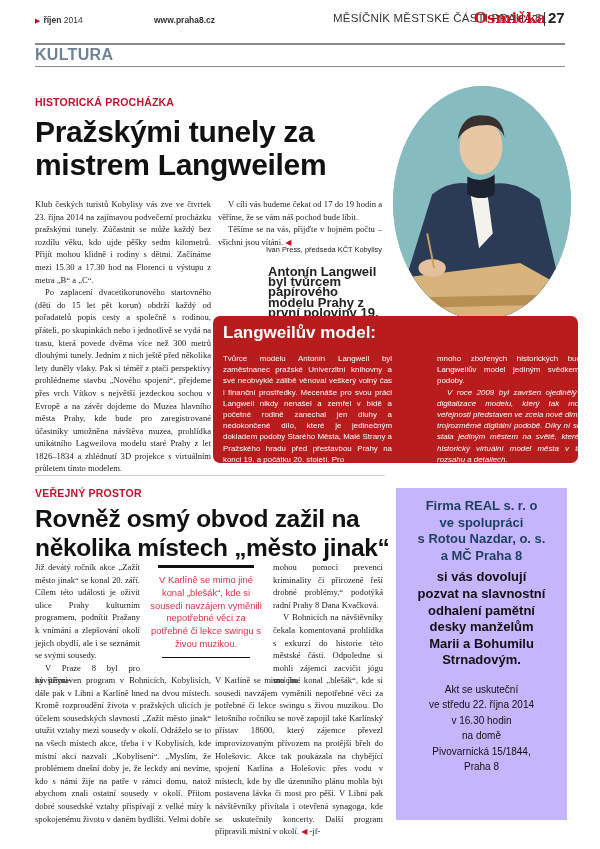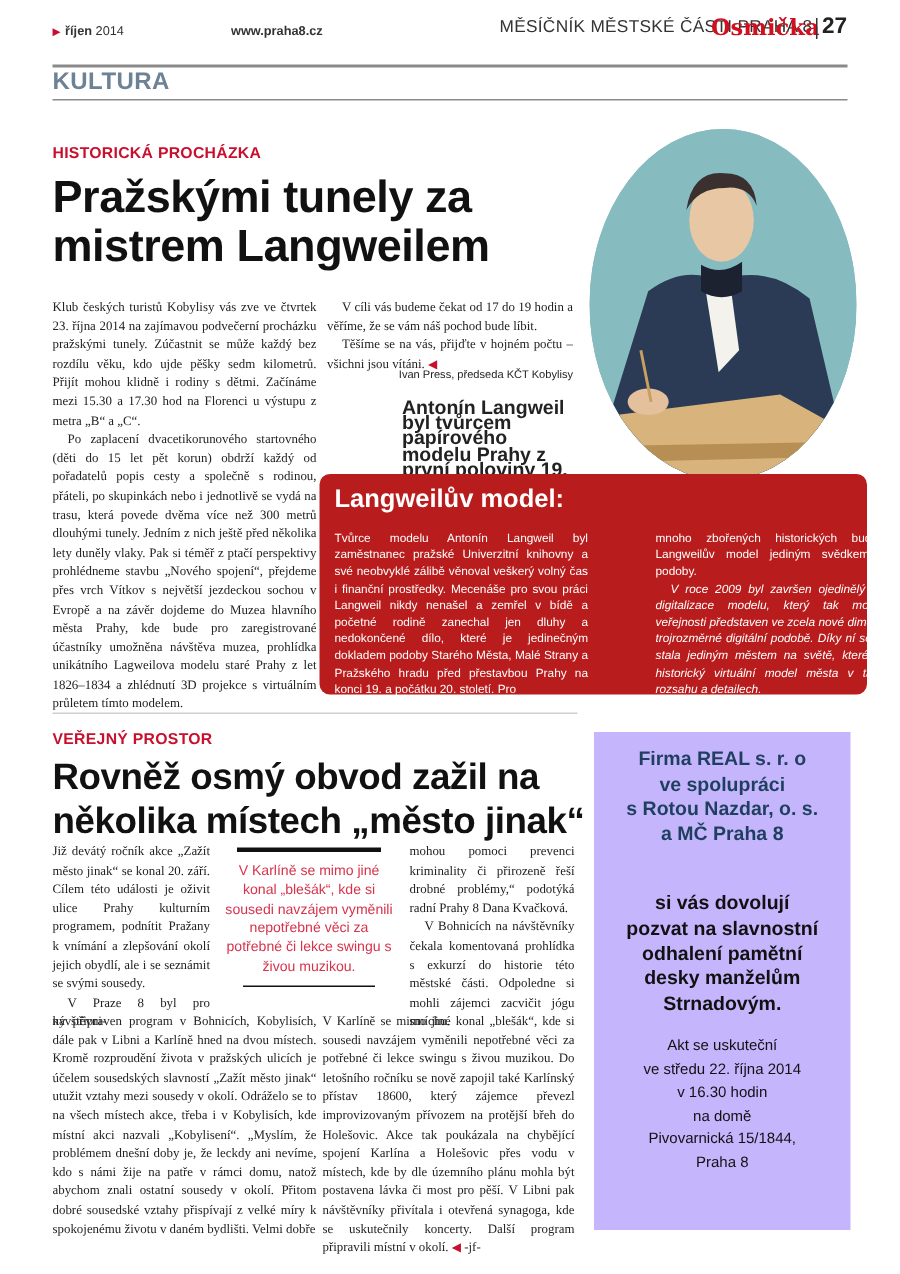--- a/index.html
+++ b/index.html
@@ -54,21 +54,21 @@
   #a2-col2-wide { left: 215px; top: 674px; width: 168px; }
 
   #pullquote { left: 150px; top: 565px; width: 112px; }
   #pullquote .bar { height: 3px; background: #111; margin: 0 8px 6px; }
   #pullquote .bar2 { height: 1px; background: #111; margin: 6px 12px 0; }
   #pullquote .txt { font-family: "Liberation Sans", sans-serif; color: #d6334a; font-size: 9.4px; line-height: 12.8px; text-align: center; }
 
   
   #invite { left: 396px; top: 488px; width: 171px; height: 332px; background: #c4b5fd; text-align: center; padding-top: 10px; }
   #invite .lead { font-family: "Liberation Sans", sans-serif; font-weight: bold; color: #1f3f5e; font-size: 13px; line-height: 16.6px; }
-  #invite .main { font-family: "Liberation Sans", sans-serif; font-weight: bold; color: #111; font-size: 13px; line-height: 16.6px; margin-top: 30px; }
+  #invite .main { font-family: "Liberation Sans", sans-serif; font-weight: bold; color: #111; font-size: 13px; line-height: 16.6px; margin-top: 5px; }
   #invite .details { font-family: "Liberation Sans", sans-serif; color: #111; font-size: 10px; line-height: 15.5px; margin-top: 13px; }
 </style>
 </head>
 <body>
 
 <div id="hdr-date" class="abs">
   <span class="tri">▶</span><b>říjen</b> <span>2014</span>
 </div>
 <div id="hdr-url" class="abs">www.praha8.cz</div>
 <div id="hdr-mag" class="abs">MĚSÍČNÍK MĚSTSKÉ ČÁSTI PRAHA 8</div>
@@ -158,20 +158,21 @@
     <div>Firma REAL s. r. o</div>
     <div>ve spolupráci</div>
     <div>s Rotou Nazdar, o. s.</div>
     <div>a MČ Praha 8</div>
   </div>
   <div class="main">
     <div>si vás dovolují</div>
     <div>pozvat na slavnostní</div>
     <div>odhalení pamětní</div>
     <div>desky manželům</div>
+    <div>Marii a Bohumilu</div>
     <div>Strnadovým.</div>
   </div>
   <div class="details">
     <div>Akt se uskuteční</div>
     <div>ve středu 22. října 2014</div>
     <div>v 16.30 hodin</div>
     <div>na domě</div>
     <div>Pivovarnická 15/1844,</div>
     <div>Praha 8</div>
   </div>

